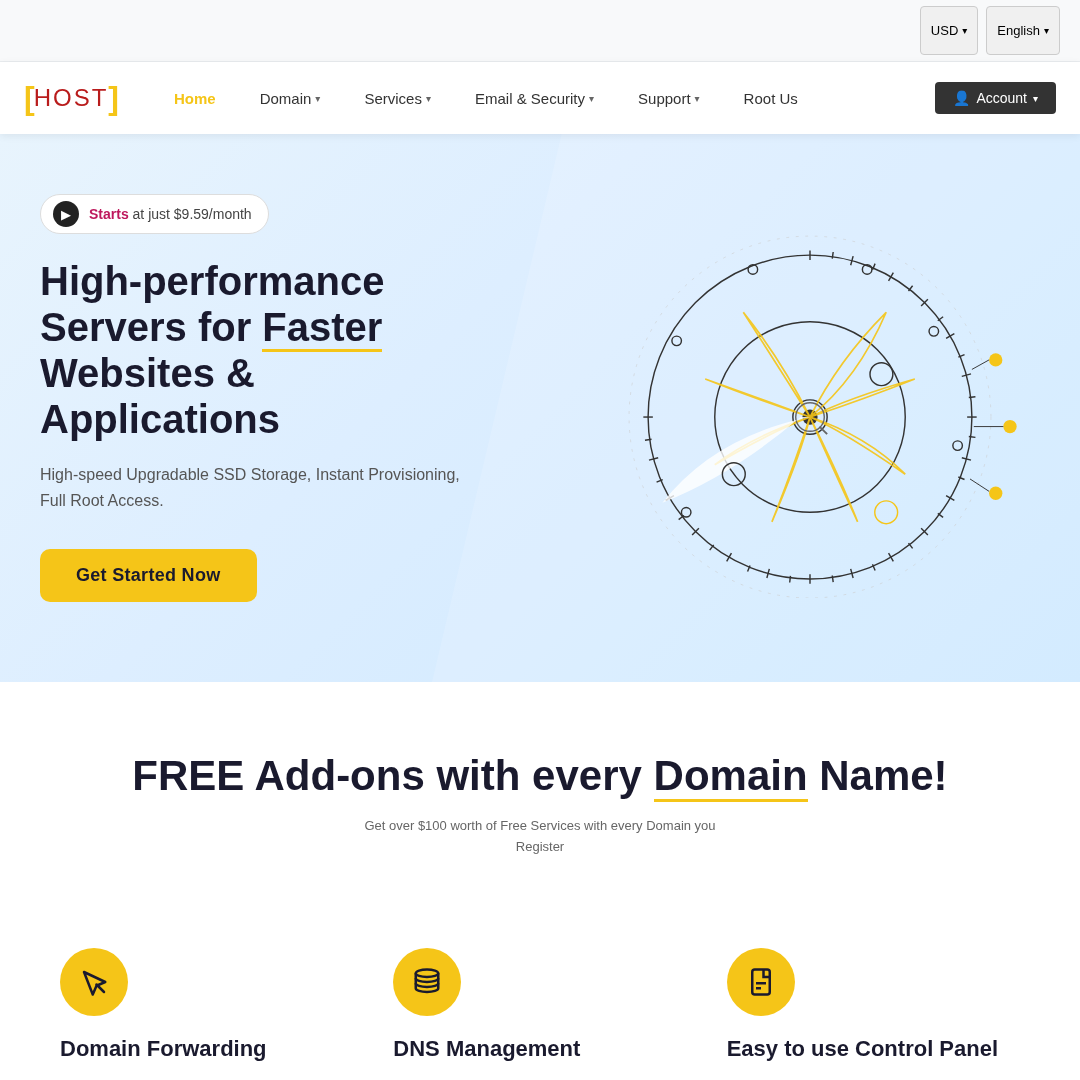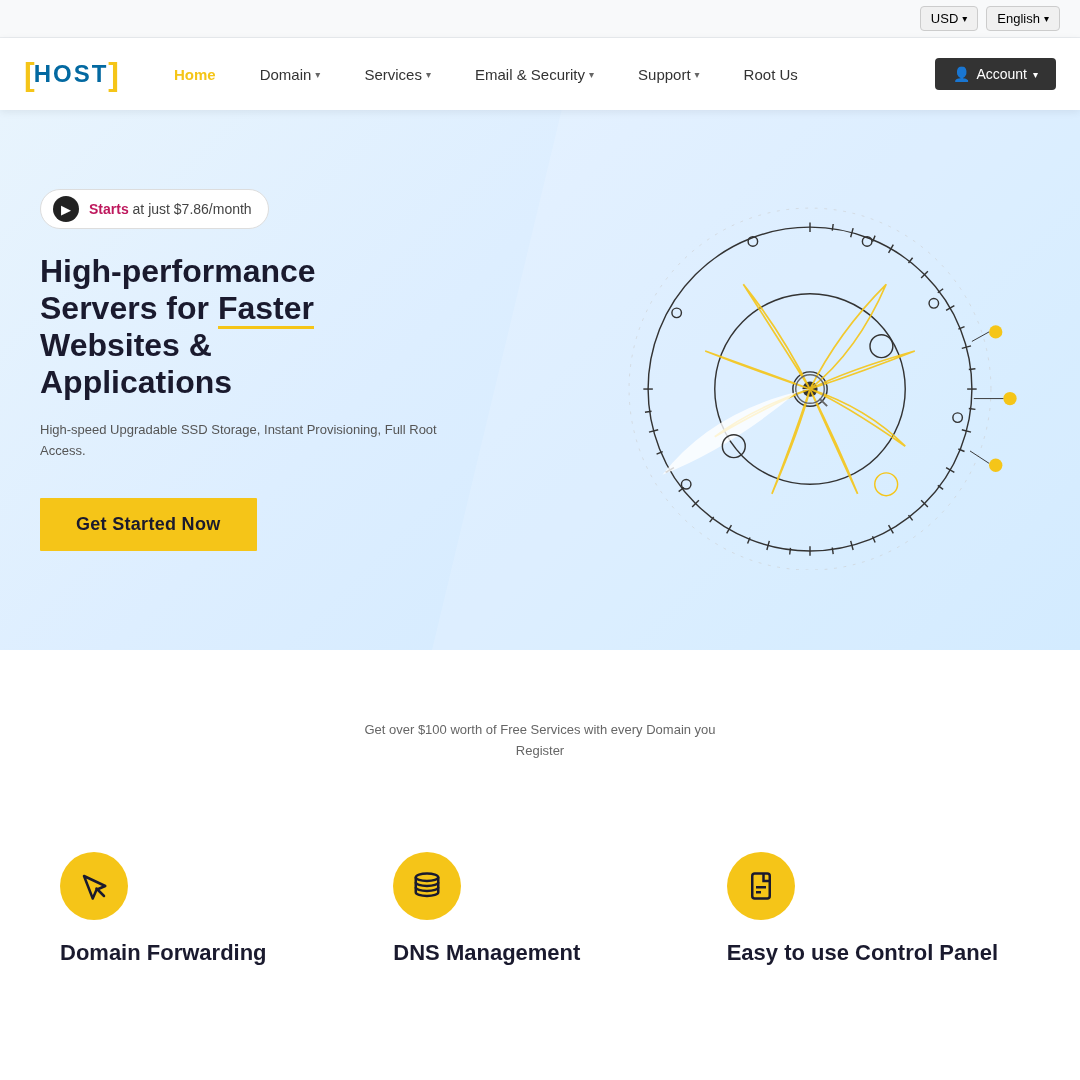--- a/index.html
+++ b/index.html
@@ -12,21 +12,21 @@
       align-items: center;
       padding: 6px 20px;
       background: #f8f9fa;
       gap: 8px;
       border-bottom: 1px solid #e9ecef;
     }
     .top-bar-btn {
       background: #f0f0f0;
       border: 1px solid #ccc;
       border-radius: 4px;
-      padding: 4px 10px;
+      padding: 16px 10px;
       font-size: 13px;
       cursor: pointer;
       display: flex;
       align-items: center;
       gap: 4px;
     }
     .top-bar-btn::after { content: ' ▾'; font-size: 10px; }
 
     
     .navbar {
@@ -115,46 +115,46 @@
       color: #fff;
       border-radius: 50%;
       width: 26px;
       height: 26px;
       display: flex;
       align-items: center;
       justify-content: center;
       font-size: 13px;
     }
     .hero-title {
-      font-size: 32px;
+      font-size: 40px;
       font-weight: 800;
       color: #1a1a2e;
       line-height: 1.15;
       margin-bottom: 20px;
     }
     .hero-title .highlight {
       border-bottom: 3px solid #f5c518;
       display: inline;
     }
     .hero-subtitle {
-      font-size: 13px;
+      font-size: 16px;
       color: #555;
       line-height: 1.6;
       margin-bottom: 36px;
       max-width: 420px;
     }
     .hero-cta {
       background: #f5c518;
       color: #1a1a2e;
       border: none;
       padding: 16px 36px;
       font-size: 18px;
       font-weight: 700;
       cursor: pointer;
-      border-radius: 1px;
+      border-radius: 10px;
       letter-spacing: 0.3px;
     }
 
     
     .hero-illustration {
       position: absolute;
       right: 0;
       top: 50%;
       transform: translateY(-50%);
       width: 520px;
@@ -238,21 +238,21 @@
 <body>
 
 <div class="top-bar">
   <button class="top-bar-btn">USD</button>
   <button class="top-bar-btn">English</button>
 </div>
 
 <nav class="navbar">
   <div class="logo">
     <span style="color:#f5c518; font-weight:900; font-size:32px;">[</span>
-    <span style="color:#0369a1; font-weight:700; font-size:24px; letter-spacing:2px;text-align:right;">HOST</span>
+    <span style="color:#b91c1c; font-weight:400; font-size:24px; letter-spacing:2px;text-align:right;">HOST</span>
     <span style="color:#f5c518; font-weight:900; font-size:32px;">]</span>
   </div>
 
   <div class="nav-links">
     <a class="nav-link active">Home</a>
     <a class="nav-link">Domain <span class="arrow">▾</span></a>
     <a class="nav-link">Services <span class="arrow">▾</span></a>
     <a class="nav-link">Email &amp; Security <span class="arrow">▾</span></a>
     <a class="nav-link">Support <span class="arrow">▾</span></a>
     <a class="nav-link">Root Us</a>
@@ -261,21 +261,21 @@
   <button class="nav-account">
     <span>👤</span>
     <span>Account</span>
   </button>
 </nav>
 
 <section class="hero">
   <div class="hero-content">
     <div class="hero-badge">
       <div class="arrow-circle">▶</div>
-      <span><strong>Starts</strong> <span>at just $7.86/month</span></span>
+      <span><strong>Starts</strong> <span>at just $9.59/month</span></span>
     </div>
 
     <h1 class="hero-title">
       <span>High-performance</span><br>
       <span>Servers for </span><span class="highlight">Faster</span><br>
       <span>Websites &amp;</span><br>
       <span>Applications</span>
     </h1>
 
     <p class="hero-subtitle">High-speed Upgradable SSD Storage, Instant Provisioning, Full Root Access.</p>
@@ -372,20 +372,23 @@
 
         <circle cx="-80" cy="60" r="12" fill="none" stroke="#333" stroke-width="1.5"></circle>
         <circle cx="75" cy="-45" r="12" fill="none" stroke="#333" stroke-width="1.5"></circle>
         <circle cx="80" cy="100" r="12" fill="none" stroke="#f5c518" stroke-width="1.5"></circle>
       </g>
     </svg>
   </div>
 </section>
 
 <section class="free-section">
+  <h2 class="free-title">
+    <span>FREE Add-ons with every </span><span class="domain-highlight">Domain</span><span> Name!</span>
+  </h2>
   <p class="free-subtitle">
     <span>Get over $100 worth of Free Services with every Domain you</span><br>
     <span>Register</span>
   </p>
 </section>
 
 <section class="features">
 
   <div class="feature-card">
     <div class="feature-icon-circle">

